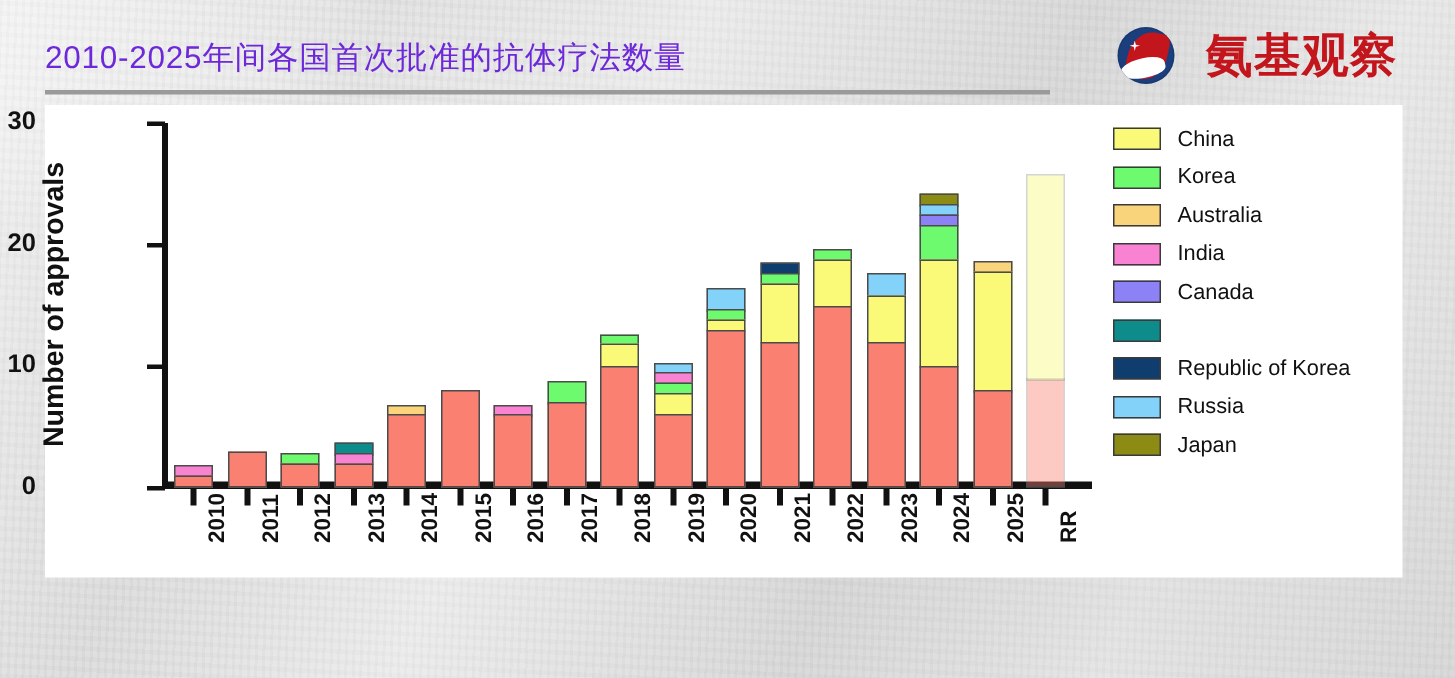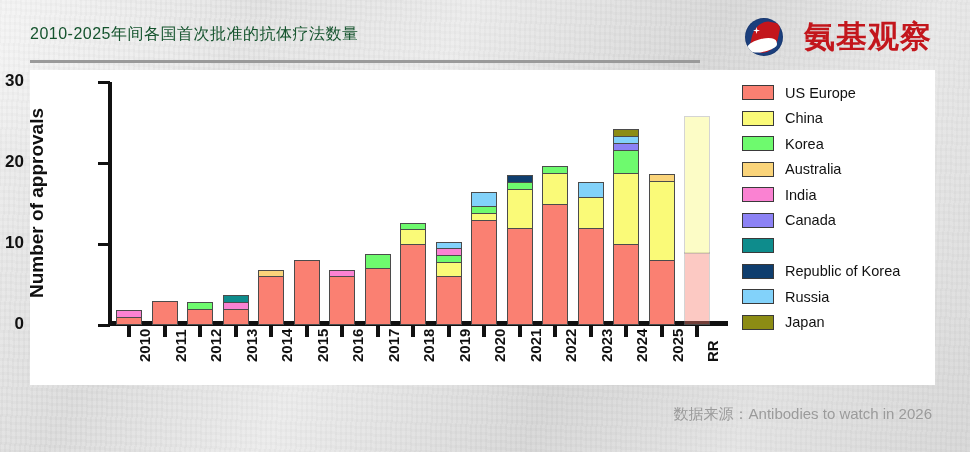--- a/index.html
+++ b/index.html
@@ -18,21 +18,21 @@
       repeating-linear-gradient(3deg, rgba(170,170,170,.10) 0 3px, rgba(255,255,255,.08) 3px 7px),
       radial-gradient(ellipse 420px 180px at 18% 12%, rgba(255,255,255,.6), rgba(255,255,255,0) 70%),
       radial-gradient(ellipse 380px 200px at 78% 88%, rgba(180,180,180,.35), rgba(255,255,255,0) 70%),
       #dedede;
   }
   #root{position:absolute;inset:0;}
 
   
   .title{
     position:absolute;left:30px;top:24px;
-    font-size:16px;color:#14532d;letter-spacing:.5px;
+    font-size:21px;color:#6d28d9;letter-spacing:.5px;
     white-space:nowrap;
   }
   .rule{
     position:absolute;left:30px;top:60px;width:670px;height:3px;
     background:#9a9a9a;
   }
   .logo{
     position:absolute;right:38px;top:16px;
     display:flex;align-items:center;gap:21px;
   }
@@ -270,24 +270,20 @@
           <div class="xlab" style="left: 603px;">2024</div>
           <div class="xtick" style="left: 629.5px;"></div>
           <div class="xlab" style="left: 638.5px;">2025</div>
           <div class="xtick" style="left: 665px;"></div>
           <div class="xlab" style="left: 674px;">RR</div>
         </div>
     </div>
 
     <div class="legend" id="legend">
         <div class="lg-row">
-          <div class="lg-sw" style="background: rgb(250, 128, 114);"></div>
-          <div class="lg-tx">US Europe</div>
-        </div>
-        <div class="lg-row">
           <div class="lg-sw" style="background: rgb(250, 250, 120);"></div>
           <div class="lg-tx">China</div>
         </div>
         <div class="lg-row">
           <div class="lg-sw" style="background: rgb(110, 250, 110);"></div>
           <div class="lg-tx">Korea</div>
         </div>
         <div class="lg-row">
           <div class="lg-sw" style="background: rgb(250, 212, 122);"></div>
           <div class="lg-tx">Australia</div>
@@ -311,14 +307,13 @@
           <div class="lg-sw" style="background: rgb(130, 210, 250);"></div>
           <div class="lg-tx">Russia</div>
         </div>
         <div class="lg-row">
           <div class="lg-sw" style="background: rgb(140, 140, 20);"></div>
           <div class="lg-tx">Japan</div>
         </div>
       </div>
   </div>
 
-  <div class="source">数据来源：Antibodies to watch in 2026</div>
 </div>
 
 </body></html>

